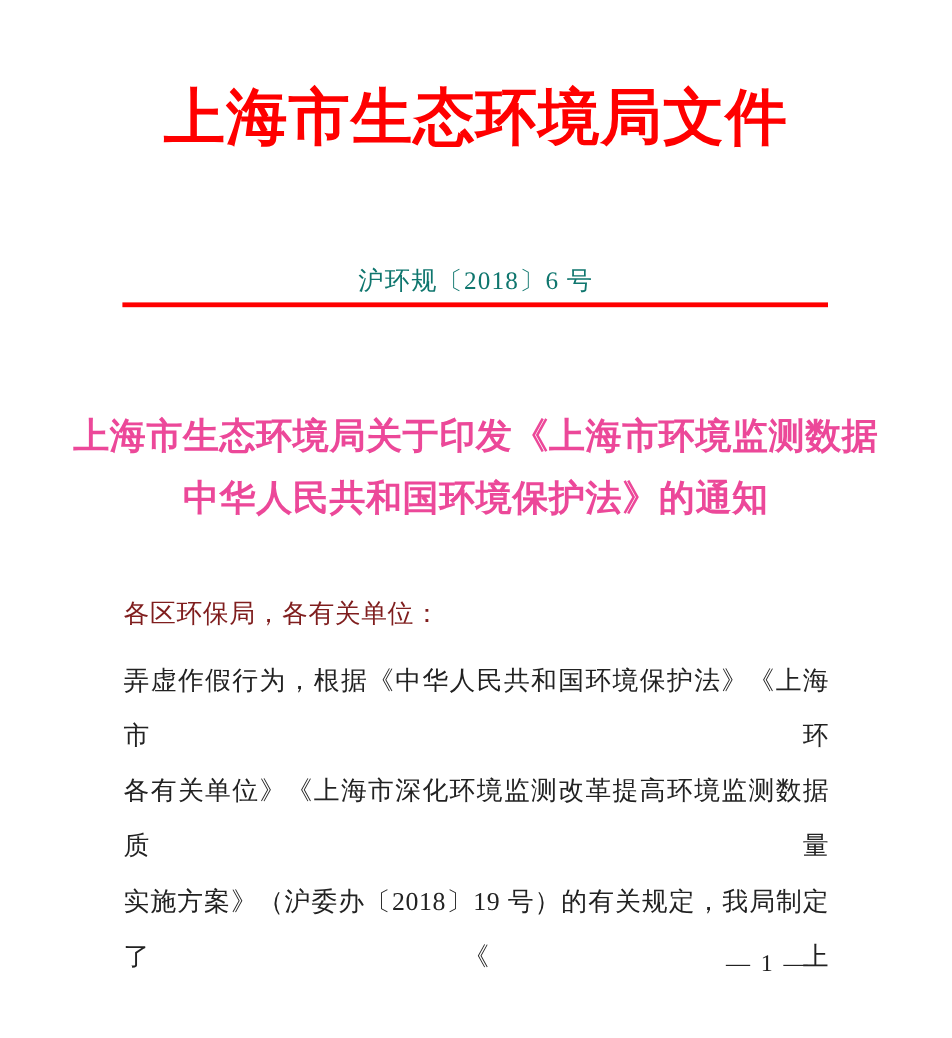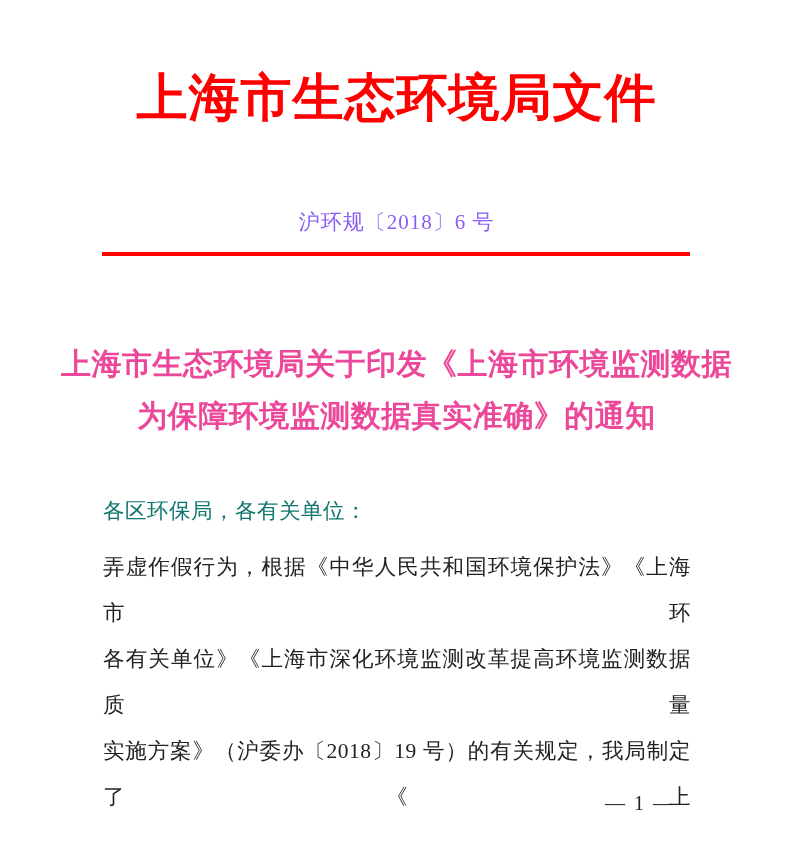--- a/index.html
+++ b/index.html
@@ -23,26 +23,26 @@
     width: 100%;
     text-align: center;
     font-size: 51px;
     font-weight: bold;
     color: #ff0000;
     letter-spacing: 1px;
     white-space: nowrap;
   }
   .doc-number {
     position: absolute;
-    top: 208px;
+    top: 220px;
     left: 0;
     width: 100%;
     text-align: center;
     font-size: 21px;
-    color: #8b5cf6;
+    color: #0f766e;
     letter-spacing: 1px;
     white-space: nowrap;
   }
   .red-rule {
     position: absolute;
     top: 252px;
     left: 102px;
     width: 588px;
     height: 4px;
     background: #ff0000;
@@ -59,21 +59,21 @@
     line-height: 52px;
     letter-spacing: 0.5px;
   }
   .salutation {
     position: absolute;
     top: 488px;
     left: 103px;
     width: 588px;
     font-size: 21.5px;
     line-height: 46px;
-    color: #0f766e;
+    color: #7f1d1d;
     letter-spacing: 0.5px;
     white-space: nowrap;
   }
   .paragraph {
     position: absolute;
     top: 544px;
     left: 103px;
     width: 588px;
     font-size: 21.5px;
     color: #222222;
@@ -103,21 +103,21 @@
 <div class="page">
 
   <div class="letterhead">上海市生态环境局文件</div>
 
   <div class="doc-number">沪环规〔2018〕6 号</div>
 
   <div class="red-rule"></div>
 
   <div class="doc-title">
     <div>上海市生态环境局关于印发《上海市环境监测数据</div>
-    <div>为保障环境监测数据真实准确》的通知</div>
+    <div>中华人民共和国环境保护法》的通知</div>
   </div>
 
   <div class="salutation">各区环保局，各有关单位：</div>
 
   <div class="paragraph">
     <div class="body-line">弄虚作假行为，根据《中华人民共和国环境保护法》《上海市环</div>
     <div class="body-line">各有关单位》《上海市深化环境监测改革提高环境监测数据质量</div>
     <div class="body-line">实施方案》（沪委办〔2018〕19 号）的有关规定，我局制定了《上</div>
 
   </div>

